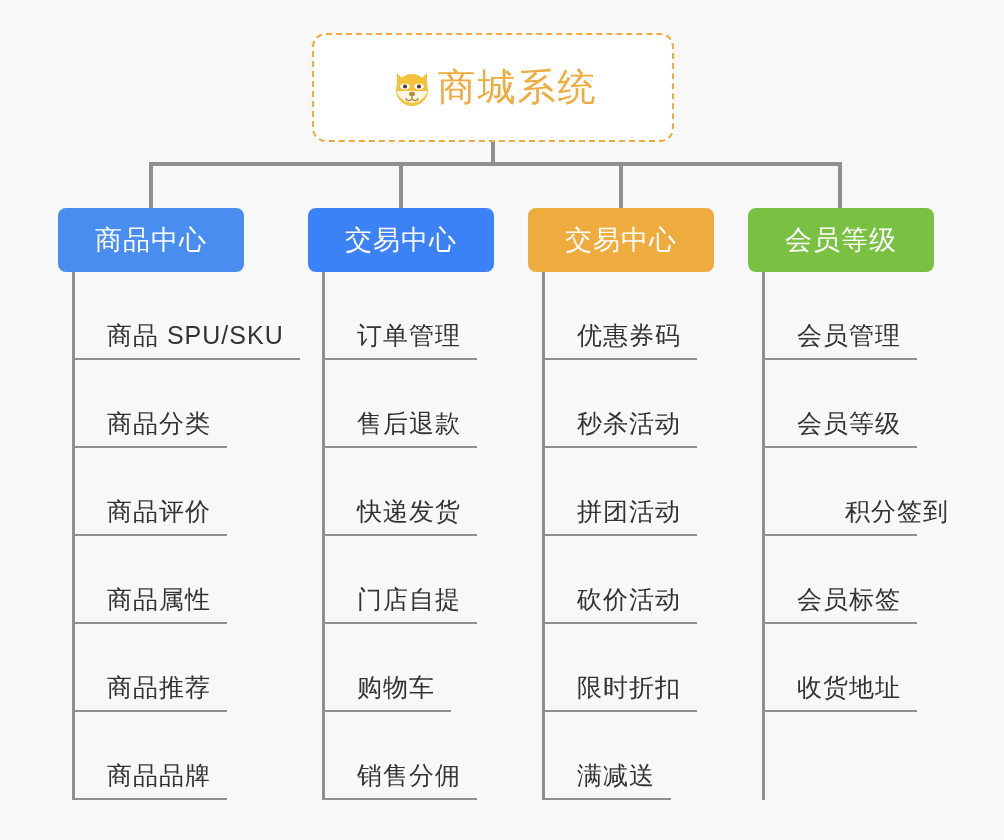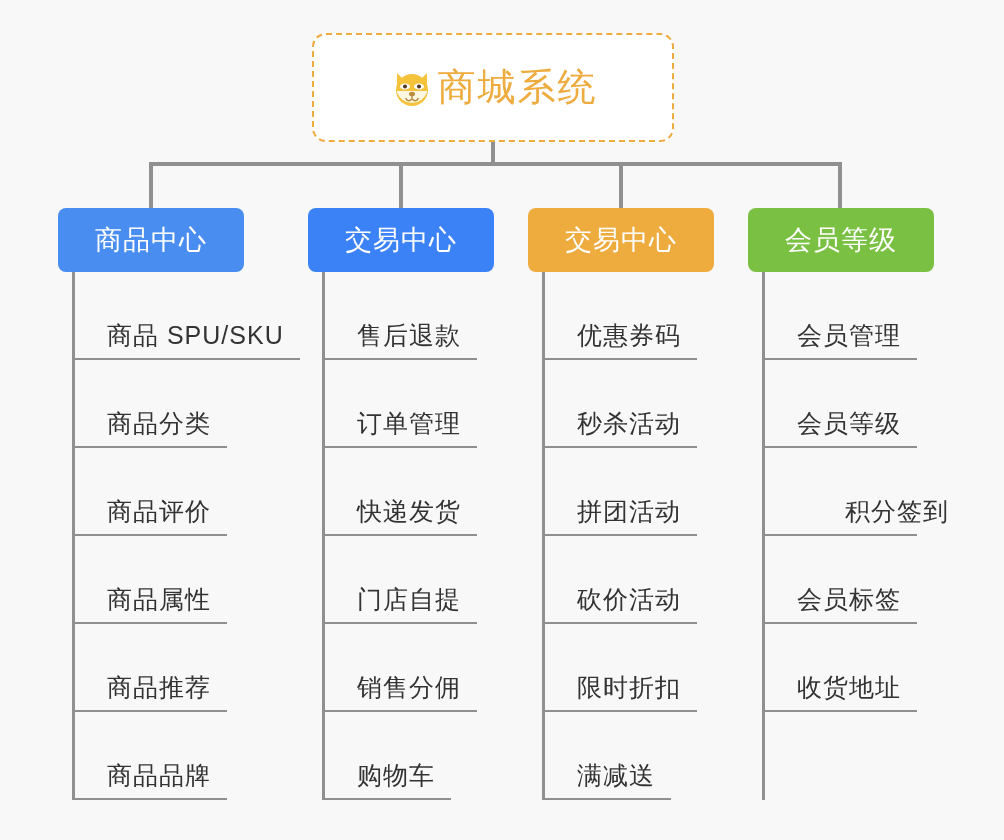--- a/index.html
+++ b/index.html
@@ -175,36 +175,36 @@
         </div>
     </div>
   </div>
 
   <div class="column" style="left:308px;">
     <div class="col-header" style="background:#3b82f6;">
       <span>交易中心</span>
     </div>
     <div class="col-body">
       <div class="leaf" style="width: 152px;">
+          <span class="leaf-label">订单管理</span>
+        </div>
+      <div class="leaf" style="width: 152px;">
           <span class="leaf-label">售后退款</span>
         </div>
       <div class="leaf" style="width: 152px;">
-          <span class="leaf-label">订单管理</span>
-        </div>
-      <div class="leaf" style="width: 152px;">
           <span class="leaf-label">快递发货</span>
         </div>
       <div class="leaf" style="width: 152px;">
           <span class="leaf-label">门店自提</span>
-        </div>
-      <div class="leaf" style="width: 152px;">
-          <span class="leaf-label">销售分佣</span>
         </div>
       <div class="leaf" style="width: 126px;">
           <span class="leaf-label">购物车</span>
+        </div>
+      <div class="leaf" style="width: 152px;">
+          <span class="leaf-label">销售分佣</span>
         </div>
     </div>
   </div>
 
   <div class="column" style="left:528px;">
     <div class="col-header" style="background:#eeab3e;">
       <span>交易中心</span>
     </div>
     <div class="col-body">
       <div class="leaf" style="width: 152px;">

